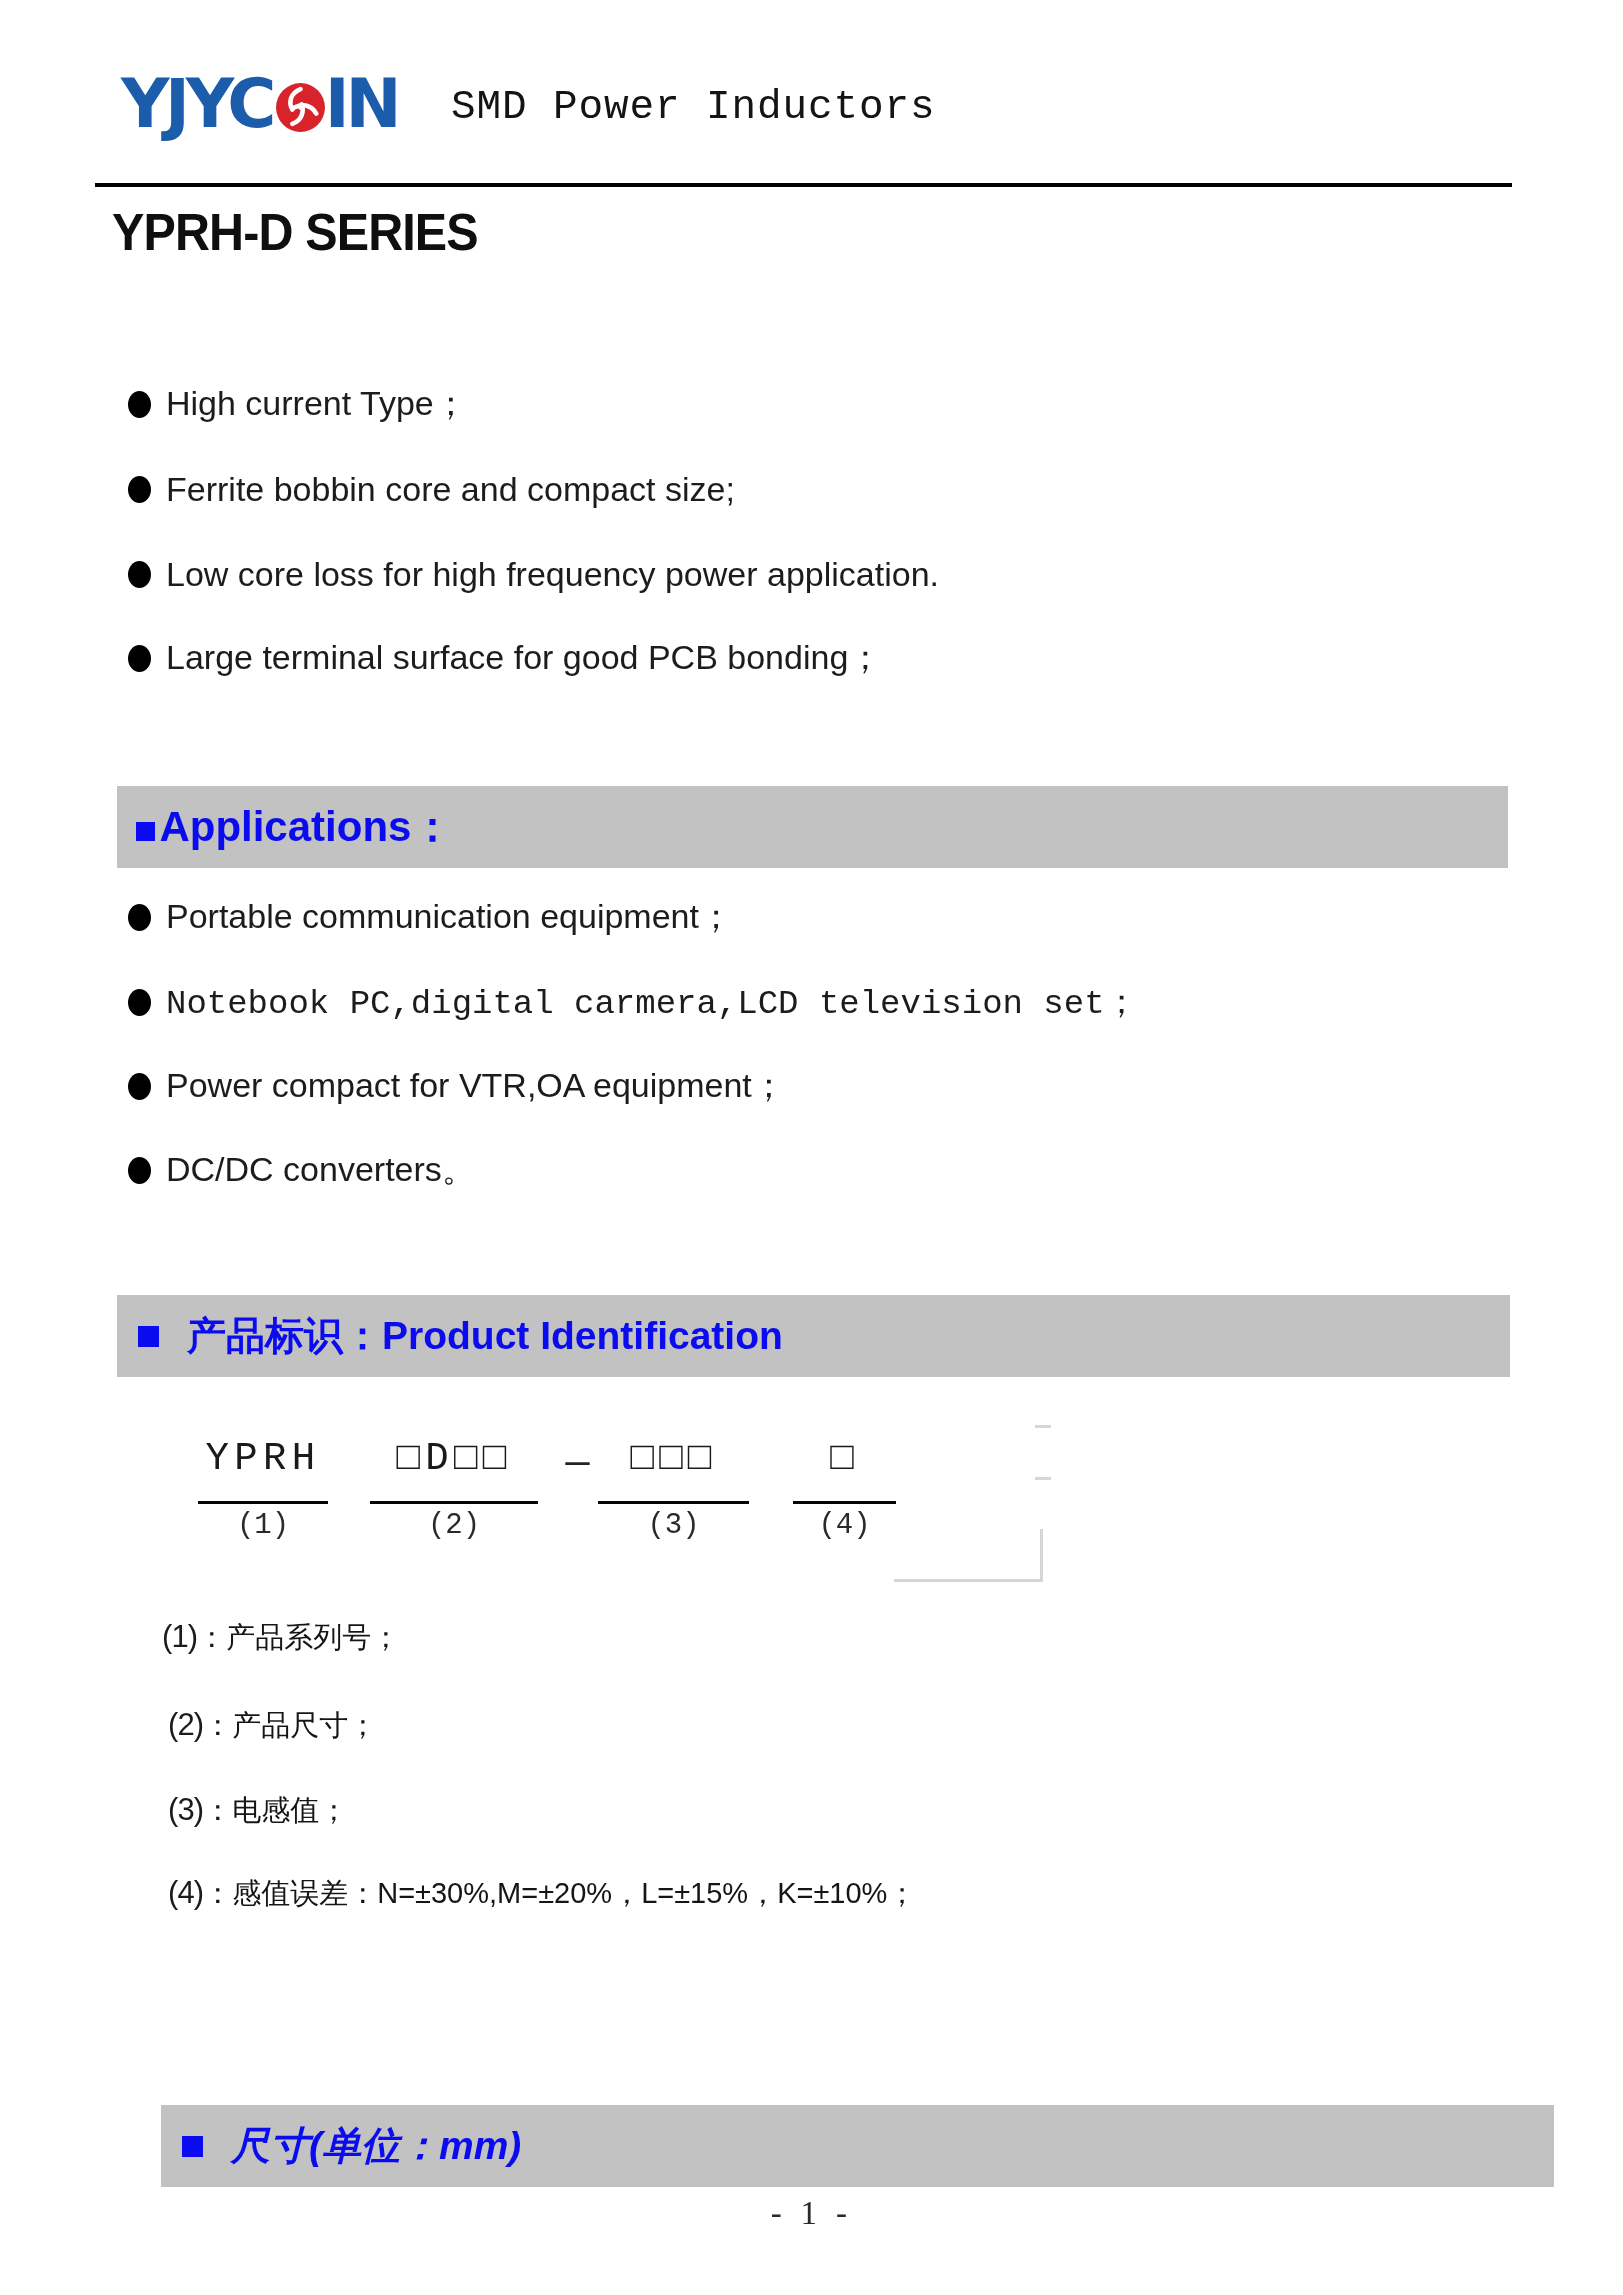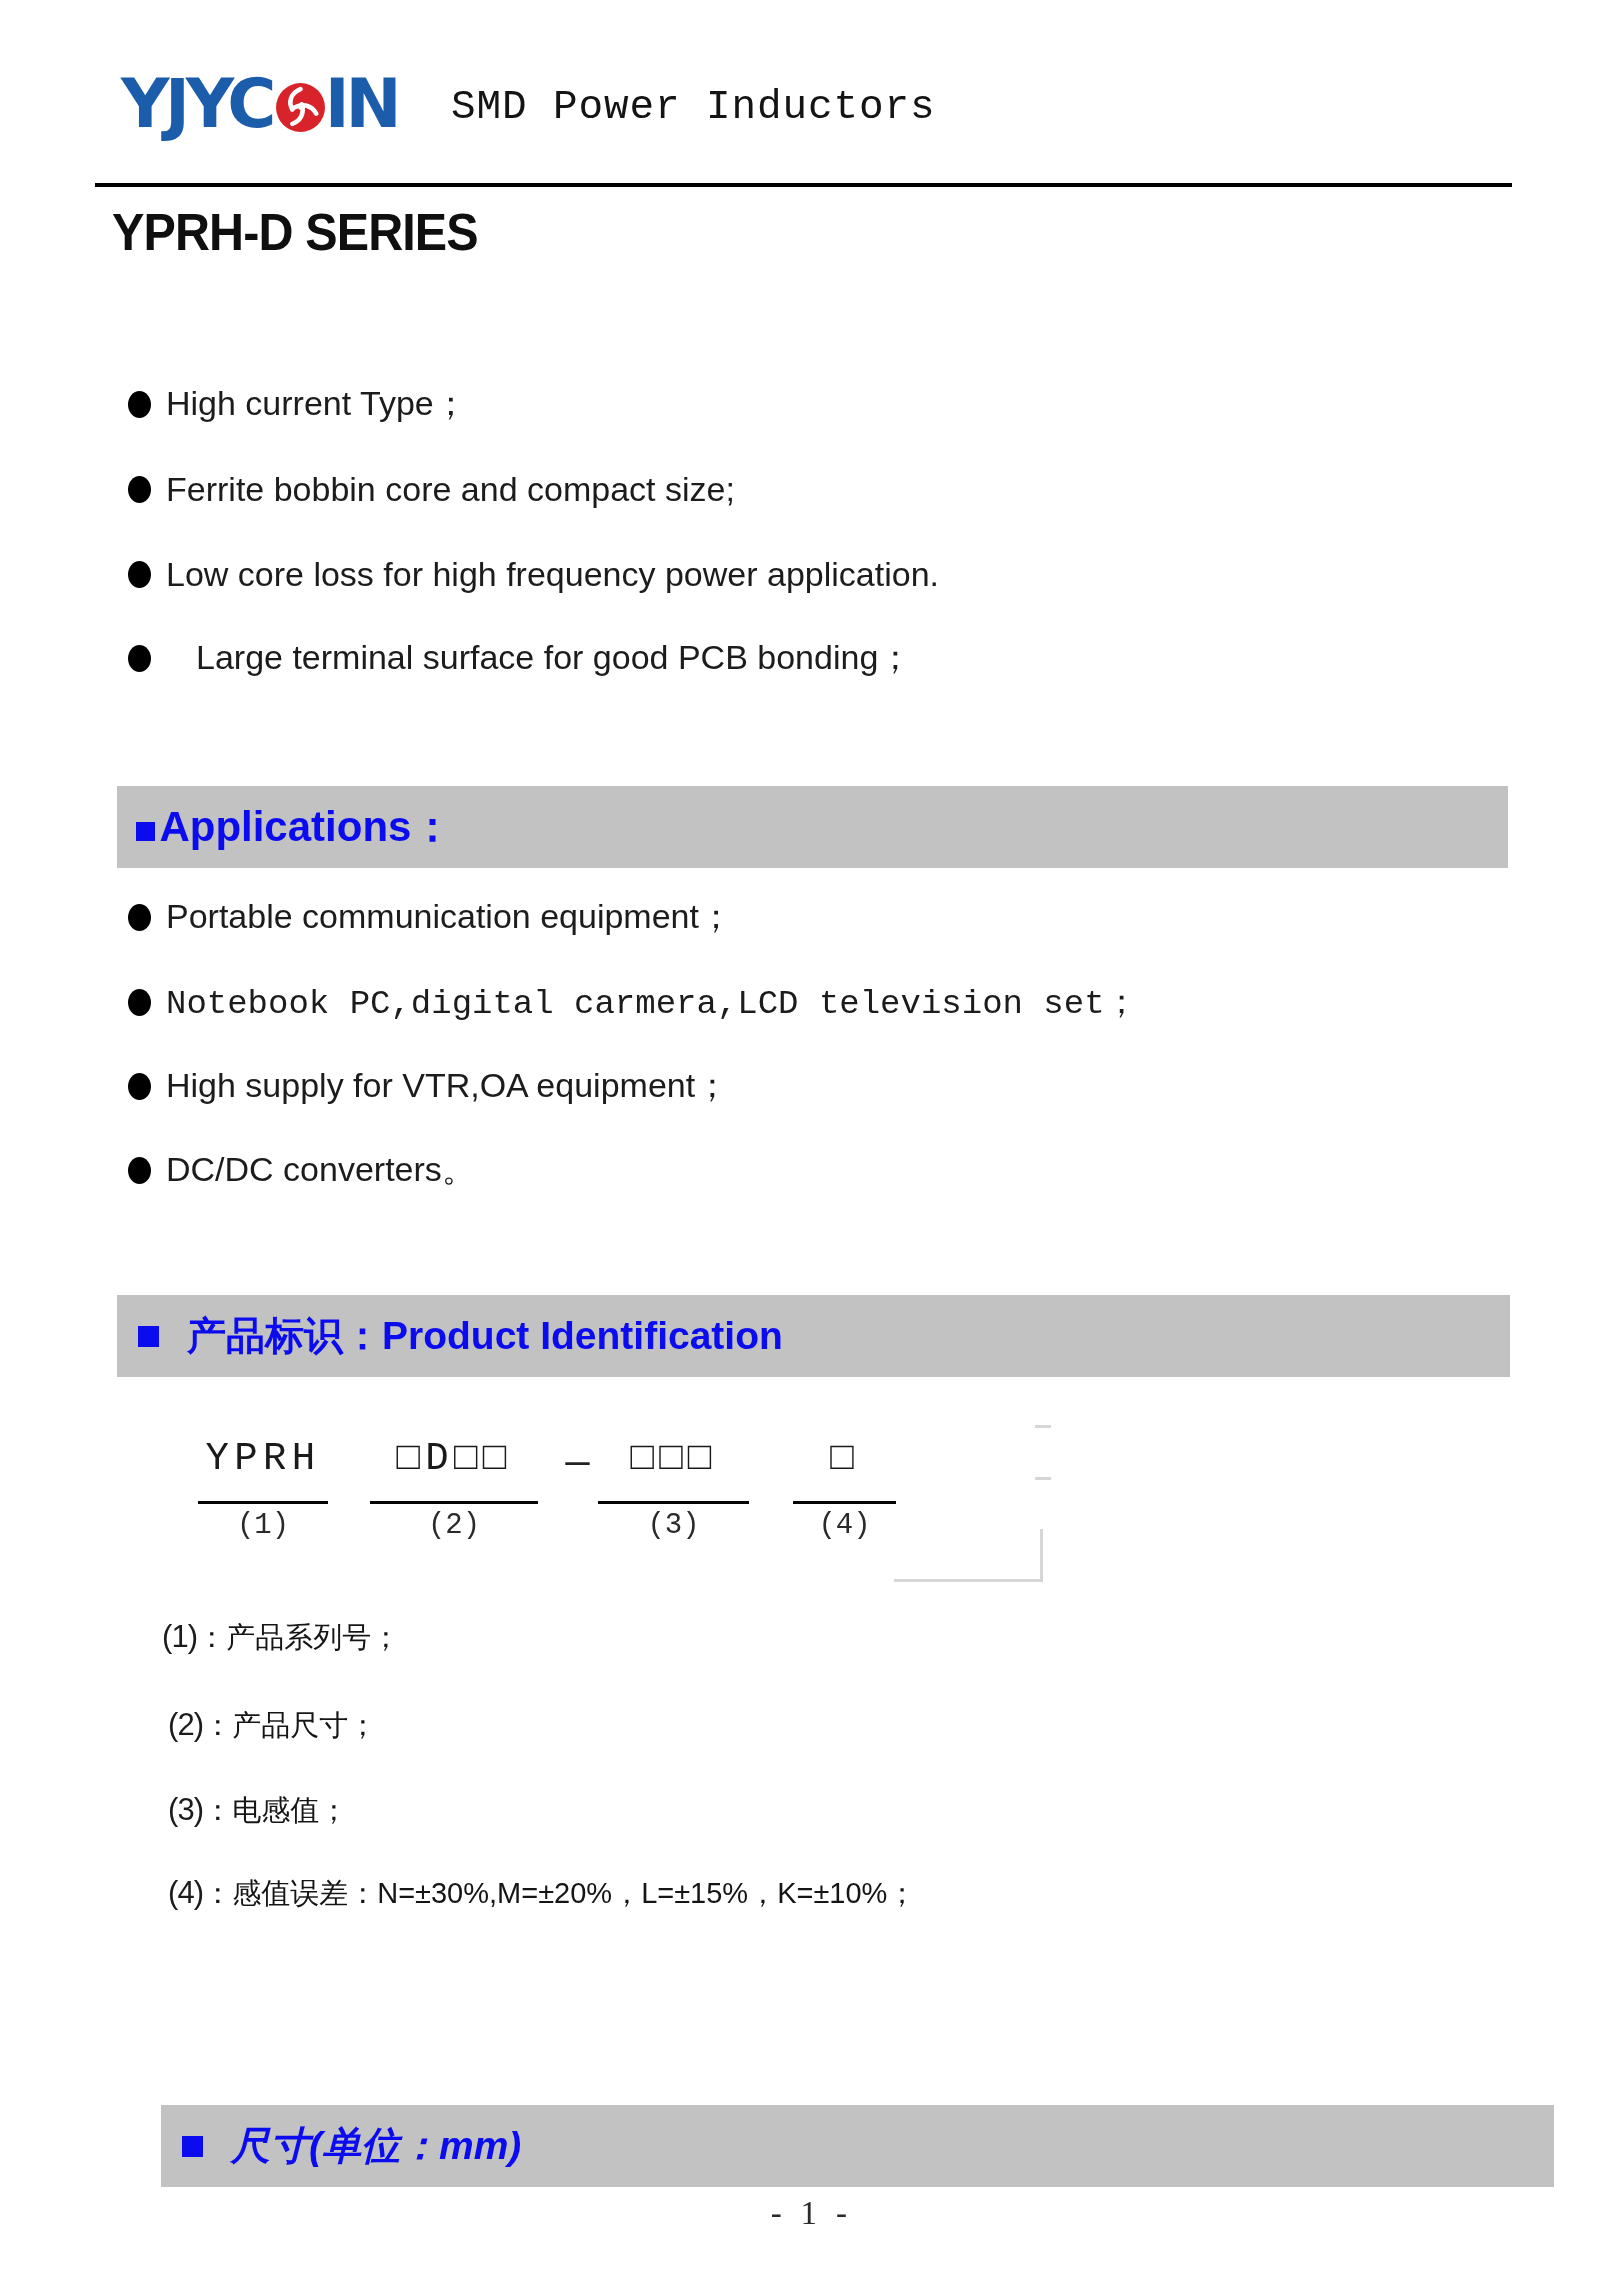--- a/index.html
+++ b/index.html
@@ -128,40 +128,40 @@
     <span>High current Type；</span>
   </div>
   <div class="bullet-item" style="top:469px;">
     <span class="bullet-dot"></span>
     <span>Ferrite bobbin core and compact size;</span>
   </div>
   <div class="bullet-item" style="top:554px;">
     <span class="bullet-dot"></span>
     <span>Low core loss for high frequency power application.</span>
   </div>
-  <div class="bullet-item" style="top:638px;gap:30px;">
+  <div class="bullet-item" style="top:638px;">
     <span class="bullet-dot"></span>
     <span>Large terminal surface for good PCB bonding；</span>
   </div>
 
   <div class="banner" id="banner-applications">
     <span class="sq"></span>
     <span class="banner-label">Applications：</span>
   </div>
   <div class="bullet-item" style="top:897px;">
     <span class="bullet-dot"></span>
     <span>Portable communication equipment；</span>
   </div>
   <div class="bullet-item" style="top:982px;font-family:Liberation Mono, monospace;">
     <span class="bullet-dot"></span>
     <span>Notebook PC,digital carmera,LCD television set；</span>
   </div>
   <div class="bullet-item" style="top:1066px;">
     <span class="bullet-dot"></span>
-    <span>High supply for VTR,OA equipment；</span>
+    <span>Power compact for VTR,OA equipment；</span>
   </div>
   <div class="bullet-item" style="top:1150px;">
     <span class="bullet-dot"></span>
     <span>DC/DC converters。</span>
   </div>
 
   <div class="banner" id="banner-identification">
     <span class="sq"></span>
     <span class="banner-label">产品标识：Product Identification</span>
   </div>

